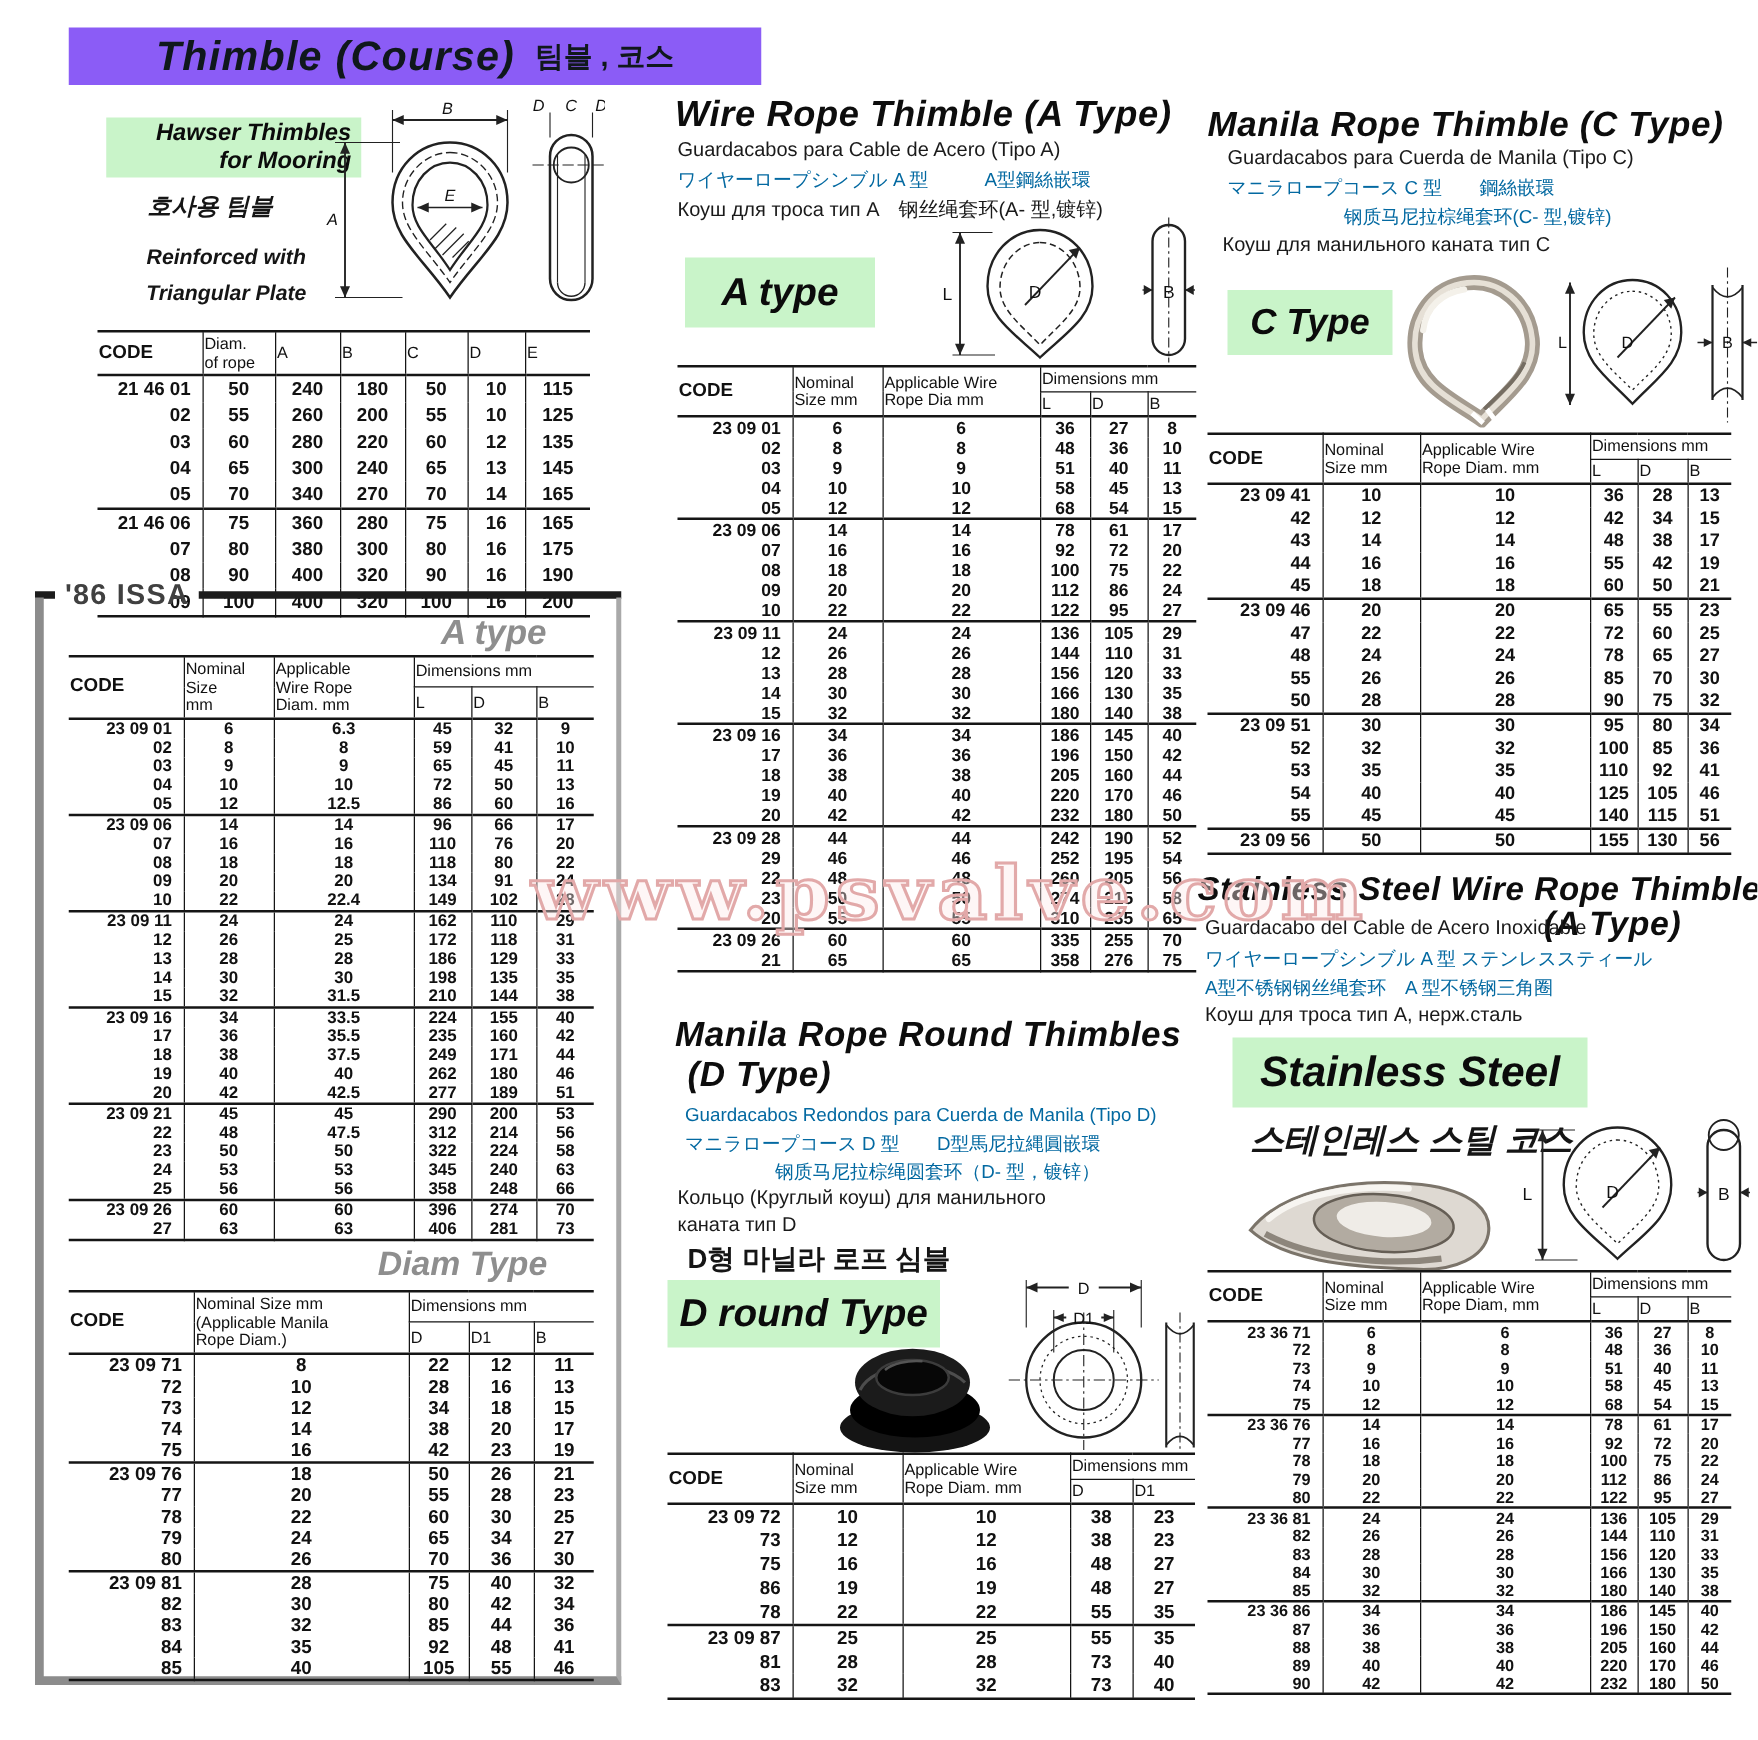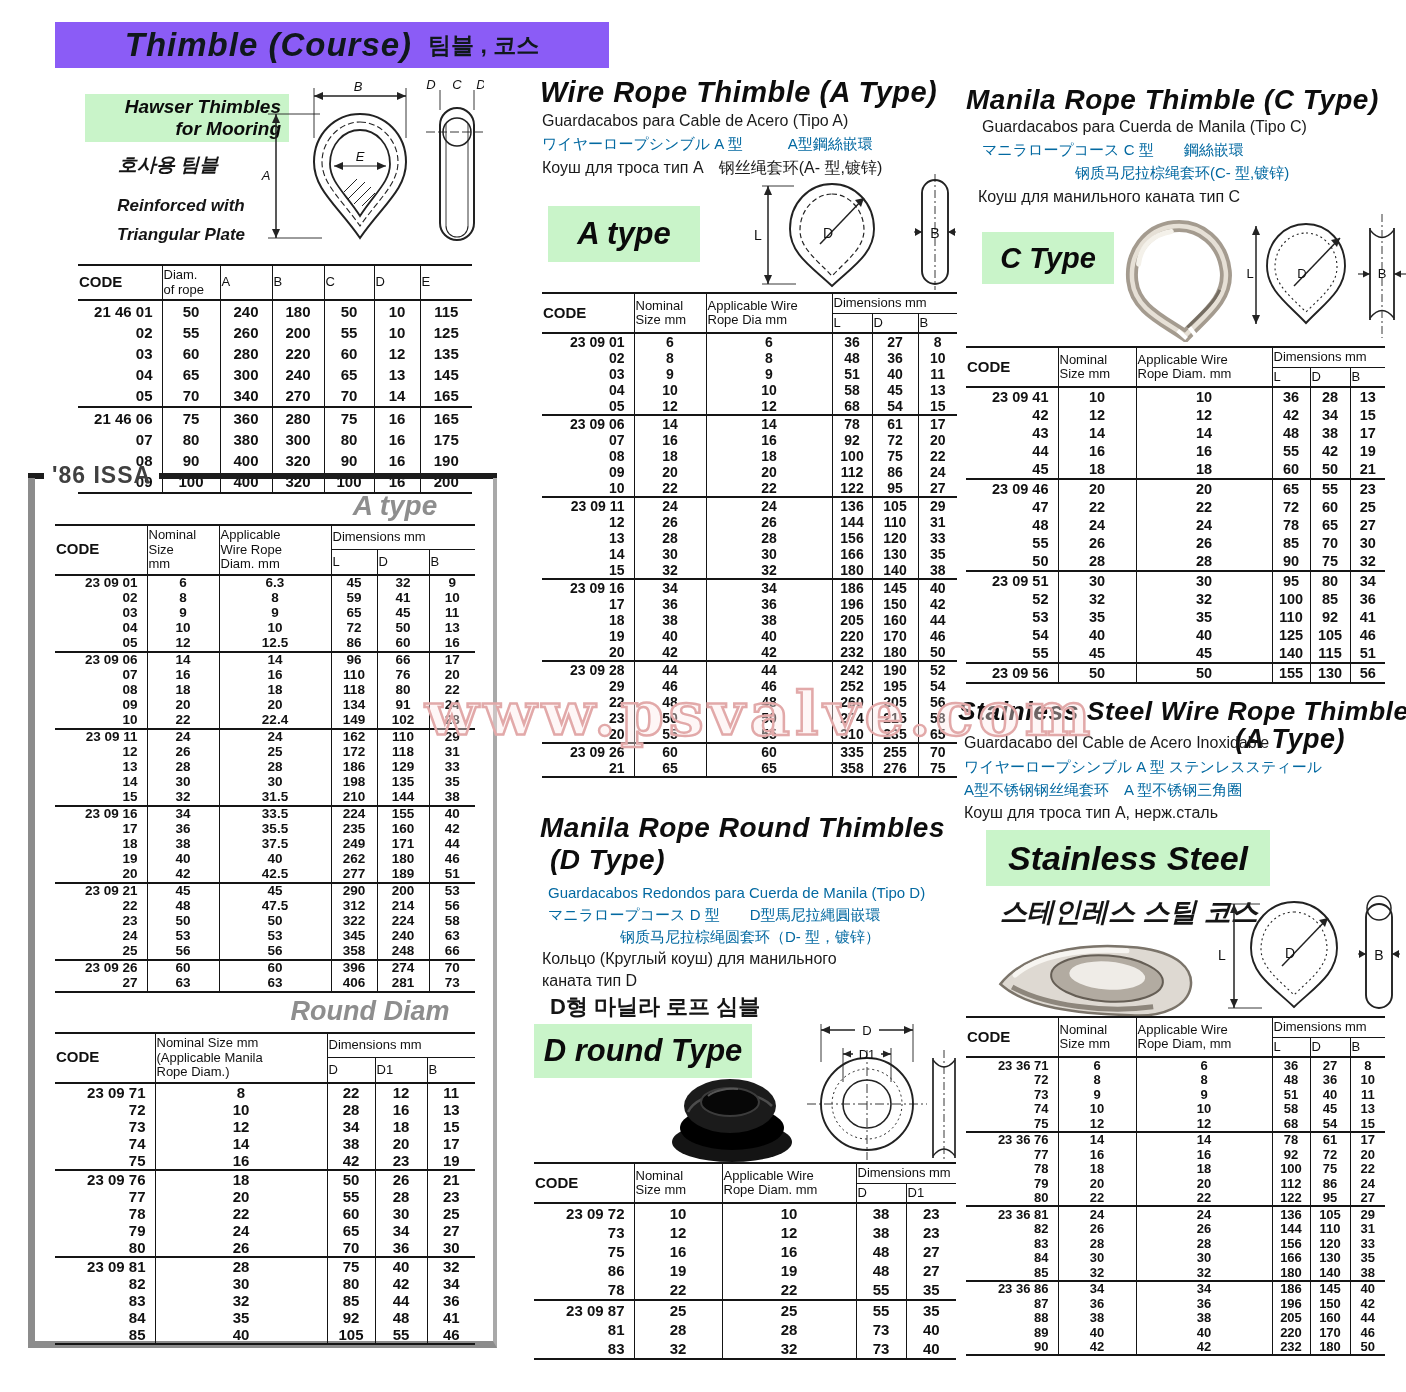--- a/index.html
+++ b/index.html
@@ -454,21 +454,21 @@
           <td class="code">27</td>
           <td class="vline">63</td>
           <td class="vline">63</td>
           <td class="vline">406</td>
           <td class="vline">281</td>
           <td class="vline">73</td>
         </tr>
       </tbody>
     </table>
 
-  <div class="abs gray-label" style="left:285px;top:996px;width:170px;text-align:center;font-size:27px;">Round Diam</div>
+  <div class="abs gray-label" style="left:285px;top:996px;width:170px;text-align:center;font-size:27px;">Diam Type</div>
   <table class="abs cat t-round" style="left:55px;top:1032px;width:420px;">
       <colgroup>
         <col style="width: 100px;">
         <col style="width: 172px;">
         <col style="width: 48px;">
         <col style="width: 52px;">
         <col style="width: 48px;">
       </colgroup>
       <thead>
         <tr>

